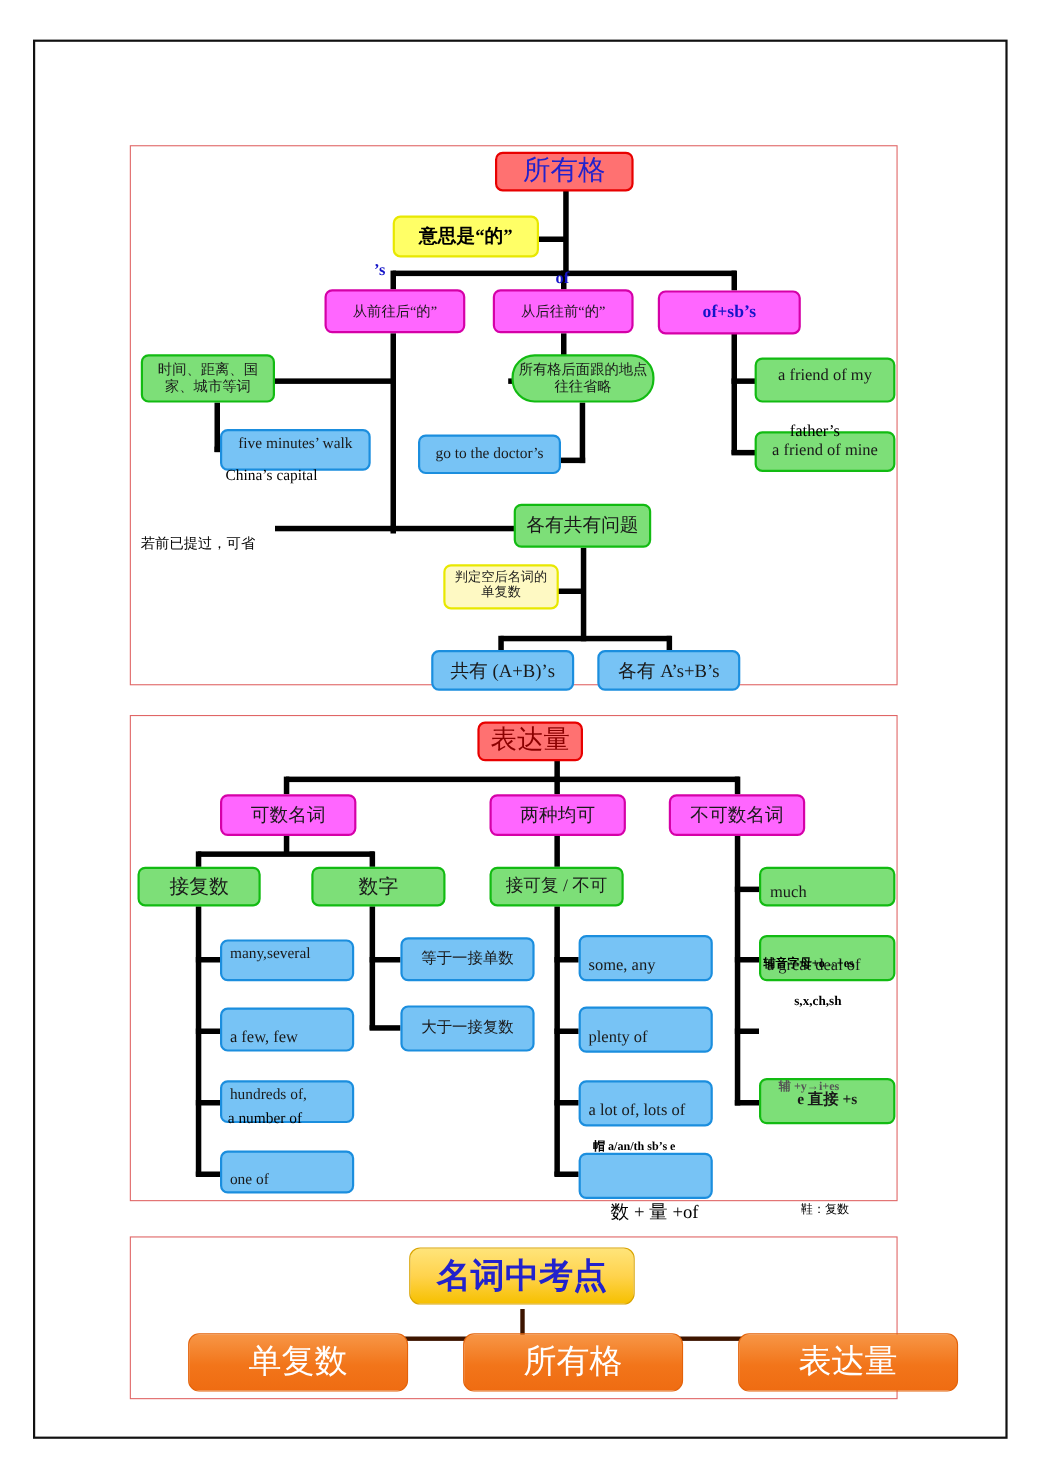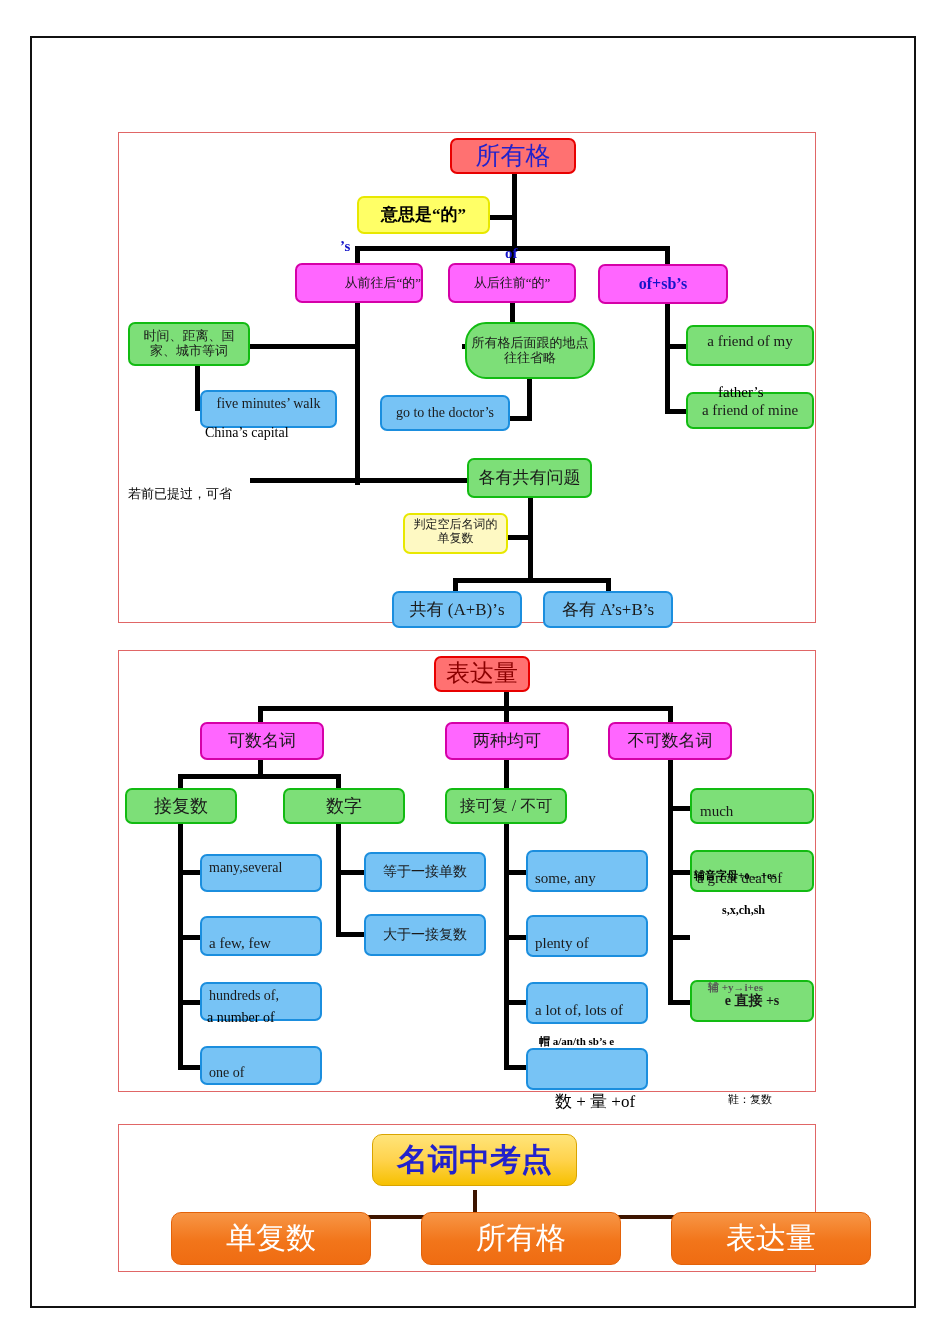--- a/index.html
+++ b/index.html
@@ -78,40 +78,40 @@
     <span class="lbl">所有格</span>
   </div>
 
   <div class="node n-yellow" style="left:357px;top:196px;width:133px;height:38px;font-size:17px;font-weight:bold;">
     <span class="lbl">意思是“的”</span>
   </div>
 
   <div class="flab bold-blue" style="left:340px;top:238px;font-size:15px;">’s</div>
   <div class="flab bold-blue" style="left:505px;top:245px;font-size:15px;">of</div>
 
-  <div class="node n-magenta" style="left:295px;top:263px;width:128px;height:40px;font-size:13px;text-align:right;">
+  <div class="node n-magenta" style="left:295px;top:263px;width:128px;height:40px;font-size:13px;">
     <span class="lbl">从前往后“的”</span>
   </div>
   <div class="node n-magenta" style="left:448px;top:263px;width:128px;height:40px;font-size:13px;">
     <span class="lbl">从后往前“的”</span>
   </div>
   <div class="node n-magenta" style="left:598px;top:264px;width:130px;height:40px;font-size:16px;font-weight:bold;color:#1414c8;">
     <span class="lbl">of+sb’s</span>
   </div>
 
   <div class="node n-green" style="left:128px;top:322px;width:122px;height:44px;font-size:13px;padding:0 4px;">
     <span class="lbl">时间、距离、国家、城市等词</span>
   </div>
 
   <div class="node n-blue" style="left:200px;top:390px;width:137px;height:38px;font-size:14px;align-items:flex-start;padding-top:4px;">
     <span class="lbl">five minutes’ walk</span>
   </div>
   <div class="flab" style="left:205px;top:425px;font-size:14px;">China’s capital</div>
 
-  <div class="node n-green" style="left:465px;top:322px;width:130px;height:57px;font-size:13px;padding:0 4px;border-radius:21px;">
+  <div class="node n-green" style="left:465px;top:322px;width:130px;height:44px;font-size:13px;padding:0 4px;border-radius:21px;">
     <span class="lbl">所有格后面跟的地点往往省略</span>
   </div>
 
   <div class="node n-blue" style="left:380px;top:395px;width:130px;height:36px;font-size:14px;">
     <span class="lbl">go to the doctor’s</span>
   </div>
 
   <div class="node n-green" style="left:686px;top:325px;width:128px;height:41px;font-size:15px;align-items:flex-start;padding-top:6px;">
     <span class="lbl">a friend of my</span>
   </div>

